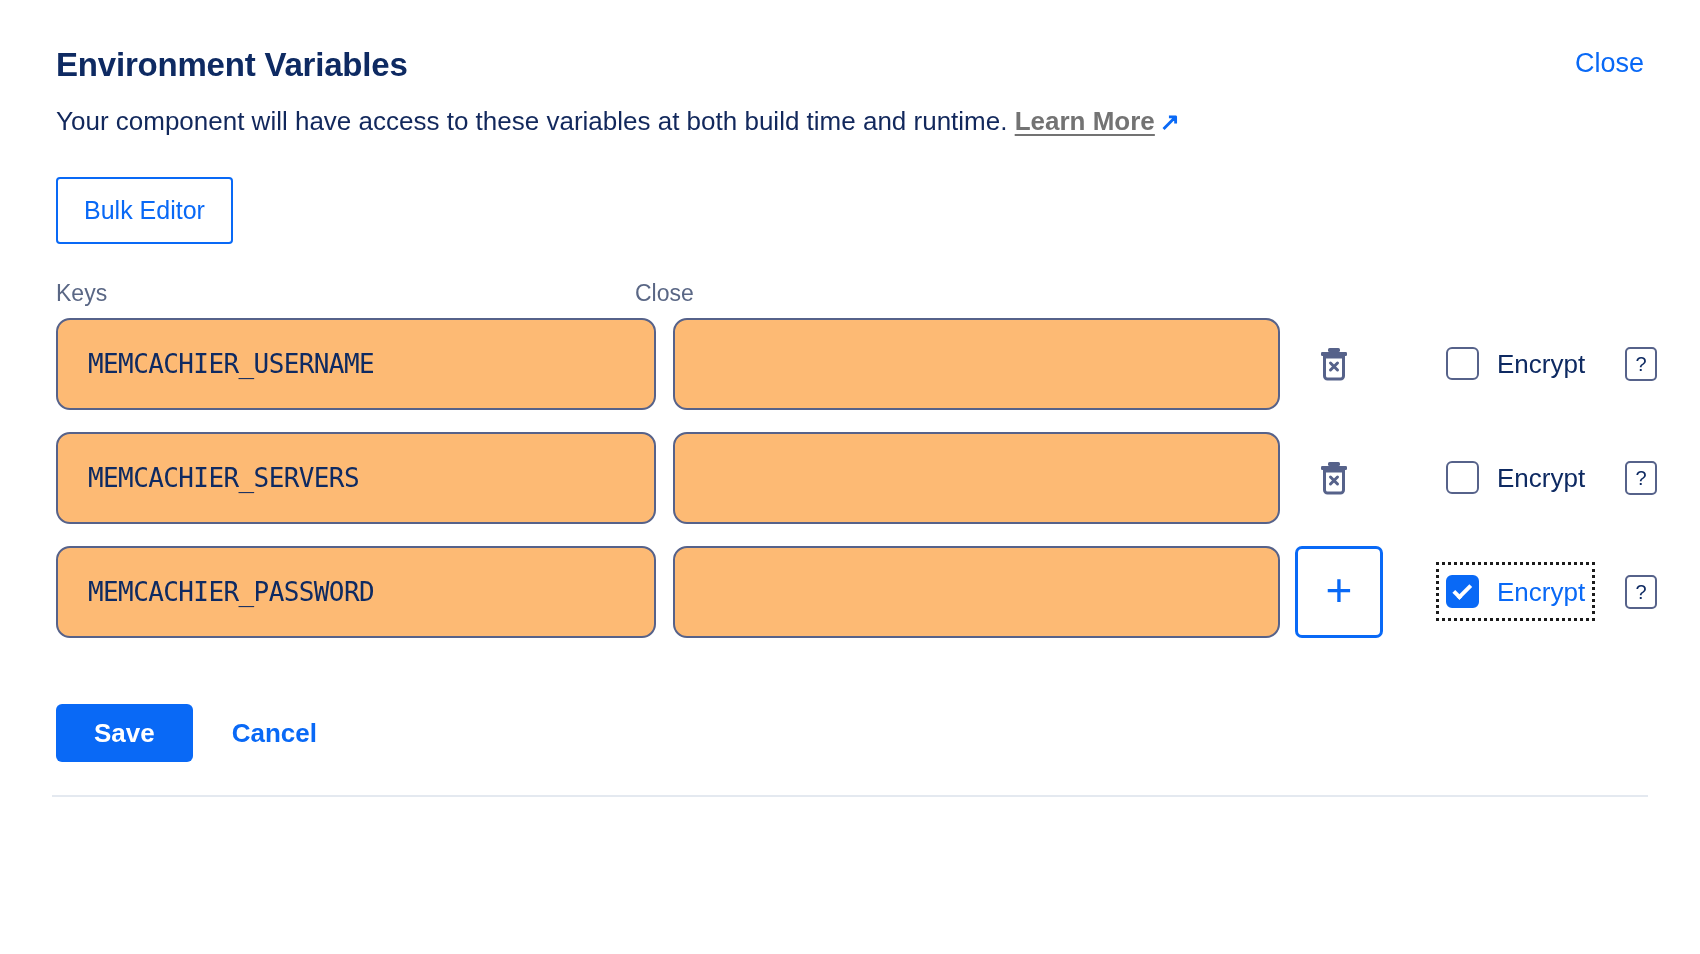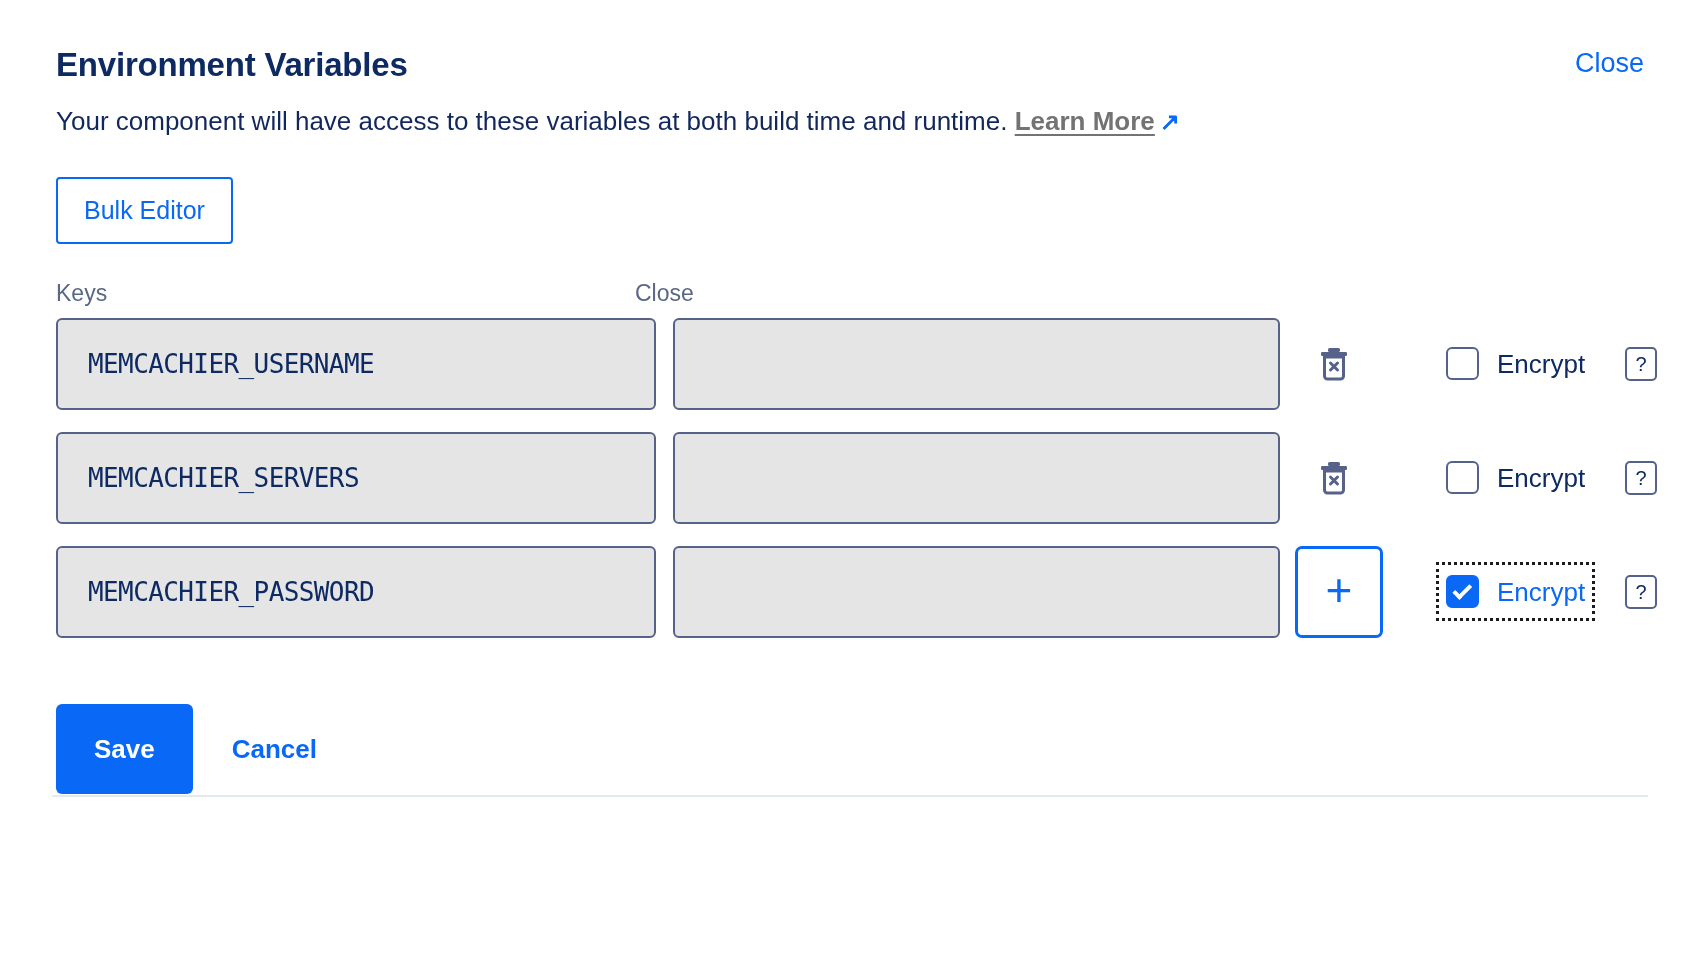--- a/index.html
+++ b/index.html
@@ -105,22 +105,22 @@
 
   .var-row {
     display: flex;
     align-items: center;
     padding: 0 0 0 56px;
     margin-bottom: 22px;
   }
   .field {
     height: 92px;
     border: 2px solid #56628a;
-    border-radius: 6px;
-    background: #e5e5e5;
+    border-radius: 14px;
+    background: #fdba74;
     display: flex;
     align-items: center;
     padding: 0 8px 0 30px;
     font-family: "DejaVu Sans Mono", monospace;
     font-size: 26px;
     color: #0e2a62;
     letter-spacing: -0.6px;
     cursor: text;
   }
   .field.key { width: 600px; margin-right: 17px; }
@@ -235,21 +235,21 @@
     align-items: center;
     padding: 44px 0 0 56px;
   }
   .save-btn {
     background: #0969f6;
     color: #ffffff;
     border: none;
     border-radius: 6px;
     font-size: 26px;
     font-weight: bold;
-    padding: 32px 38px;
+    padding: 16px 38px;
     cursor: pointer;
     line-height: 1;
     font-family: "Liberation Sans", sans-serif;
   }
   .cancel-btn {
     background: none;
     border: none;
     color: #0969f6;
     font-size: 26px;
     font-weight: bold;

